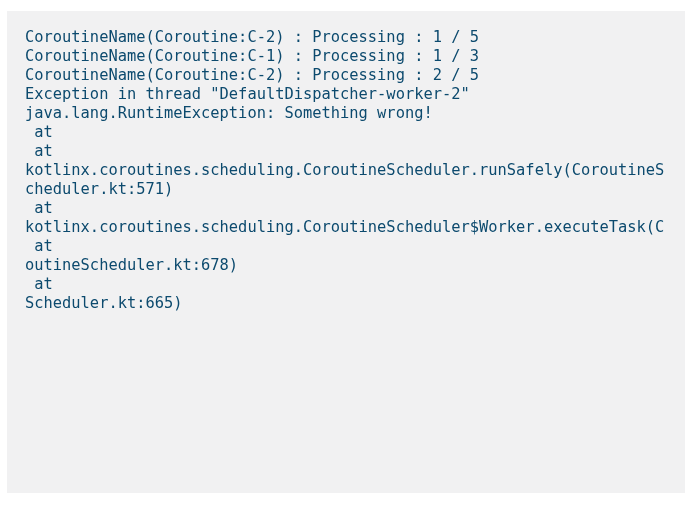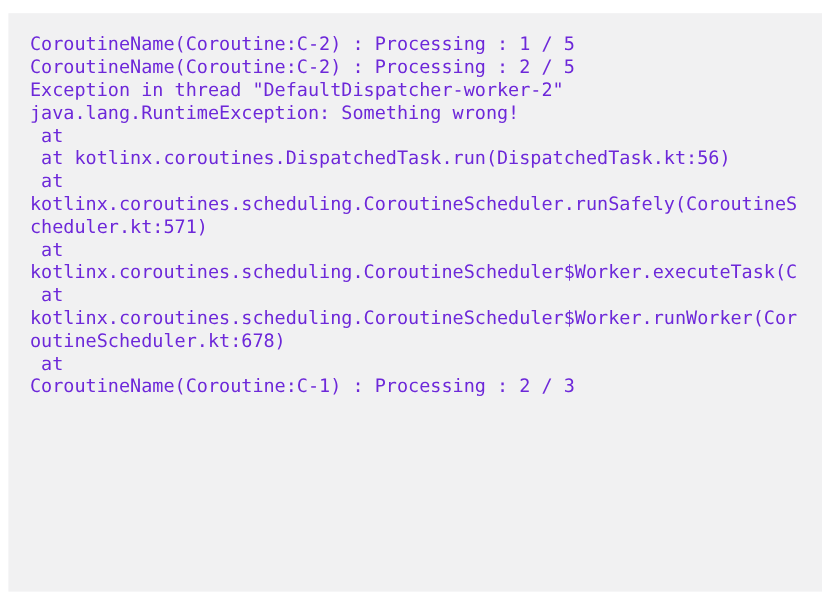--- a/index.html
+++ b/index.html
@@ -34,32 +34,31 @@
   .console-line {
     white-space: pre;       
     height: 19px;
   }
 </style>
 </head>
 <body style="background: rgb(255, 255, 255);">
 
 <div class="page">
   <div class="console-panel" style="background: rgb(241, 241, 242);">
-    <div class="console-lines" style="color: #6d28d9;">
+    <div class="console-lines" style="color: #0c4a6e;">
         <div class="console-line">CoroutineName(Coroutine:C-2) : Processing : 1 / 5</div>
+        <div class="console-line">CoroutineName(Coroutine:C-1) : Processing : 1 / 3</div>
         <div class="console-line">CoroutineName(Coroutine:C-2) : Processing : 2 / 5</div>
         <div class="console-line">Exception in thread "DefaultDispatcher-worker-2"</div>
         <div class="console-line">java.lang.RuntimeException: Something wrong!</div>
         <div class="console-line"> at</div>
-        <div class="console-line"> at kotlinx.coroutines.DispatchedTask.run(DispatchedTask.kt:56)</div>
         <div class="console-line"> at</div>
         <div class="console-line">kotlinx.coroutines.scheduling.CoroutineScheduler.runSafely(CoroutineS</div>
         <div class="console-line">cheduler.kt:571)</div>
         <div class="console-line"> at</div>
         <div class="console-line">kotlinx.coroutines.scheduling.CoroutineScheduler$Worker.executeTask(C</div>
         <div class="console-line"> at</div>
-        <div class="console-line">kotlinx.coroutines.scheduling.CoroutineScheduler$Worker.runWorker(Cor</div>
         <div class="console-line">outineScheduler.kt:678)</div>
         <div class="console-line"> at</div>
-        <div class="console-line">CoroutineName(Coroutine:C-1) : Processing : 2 / 3</div>
+        <div class="console-line">Scheduler.kt:665)</div>
       </div>
   </div>
 </div>
 
 </body></html>

